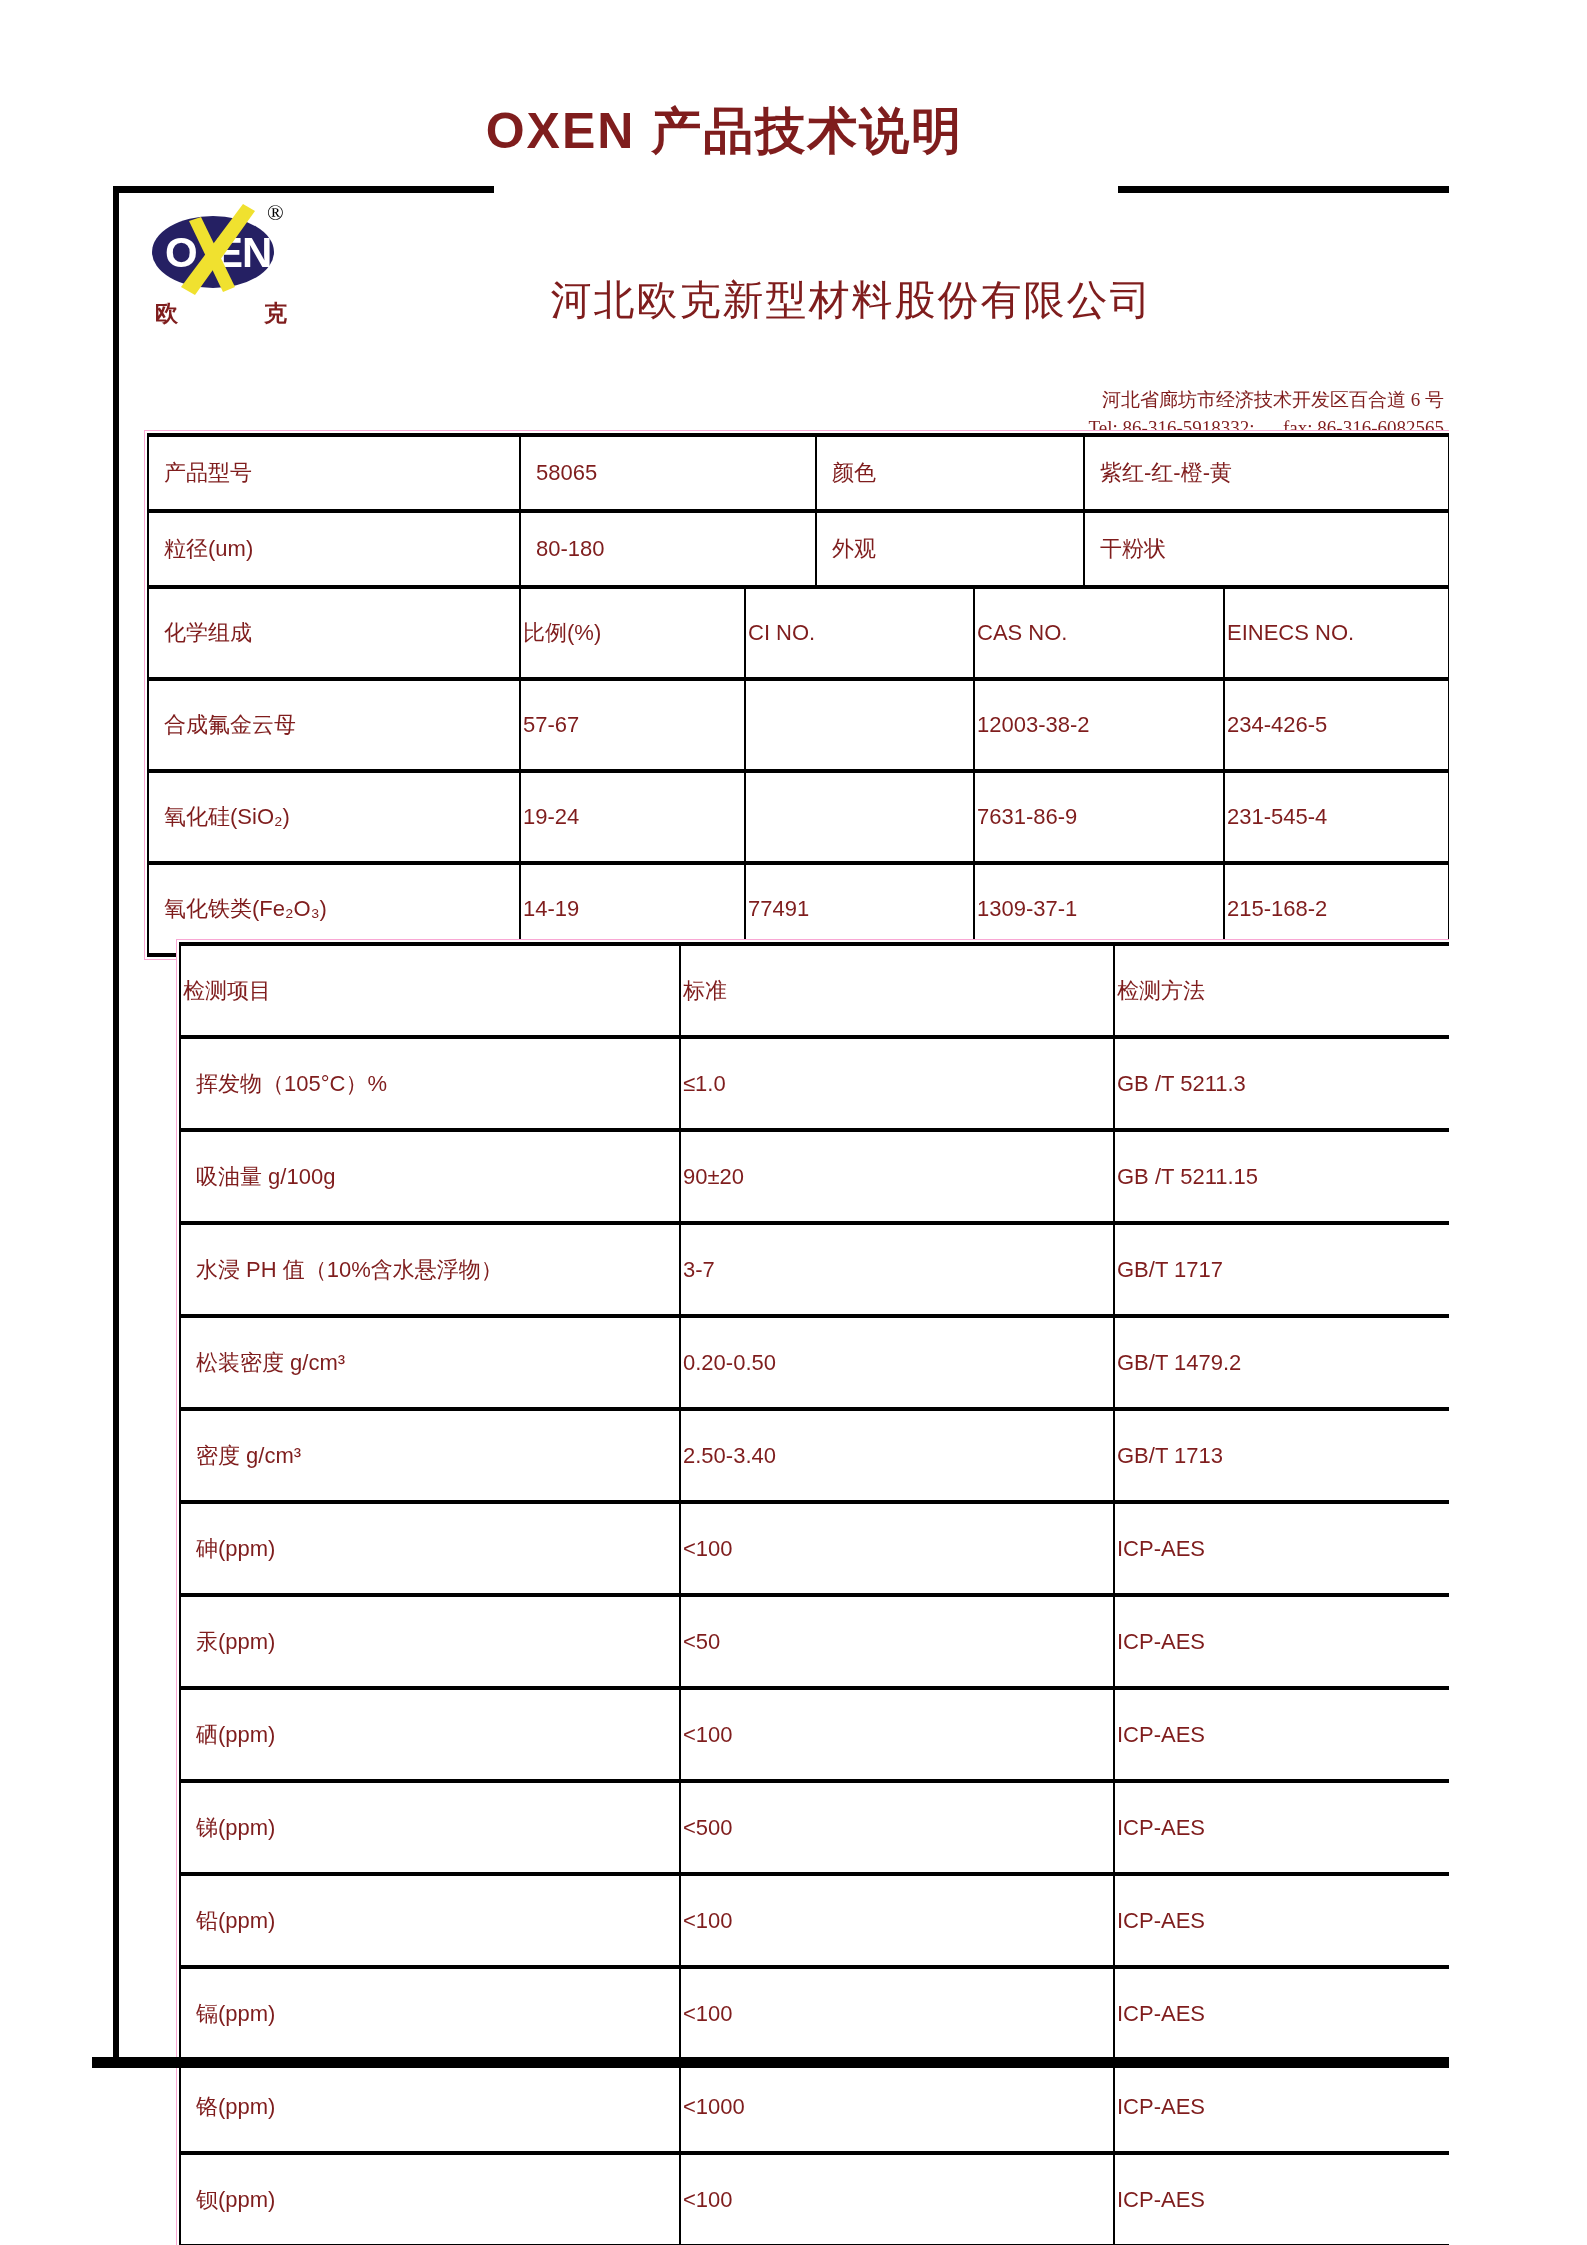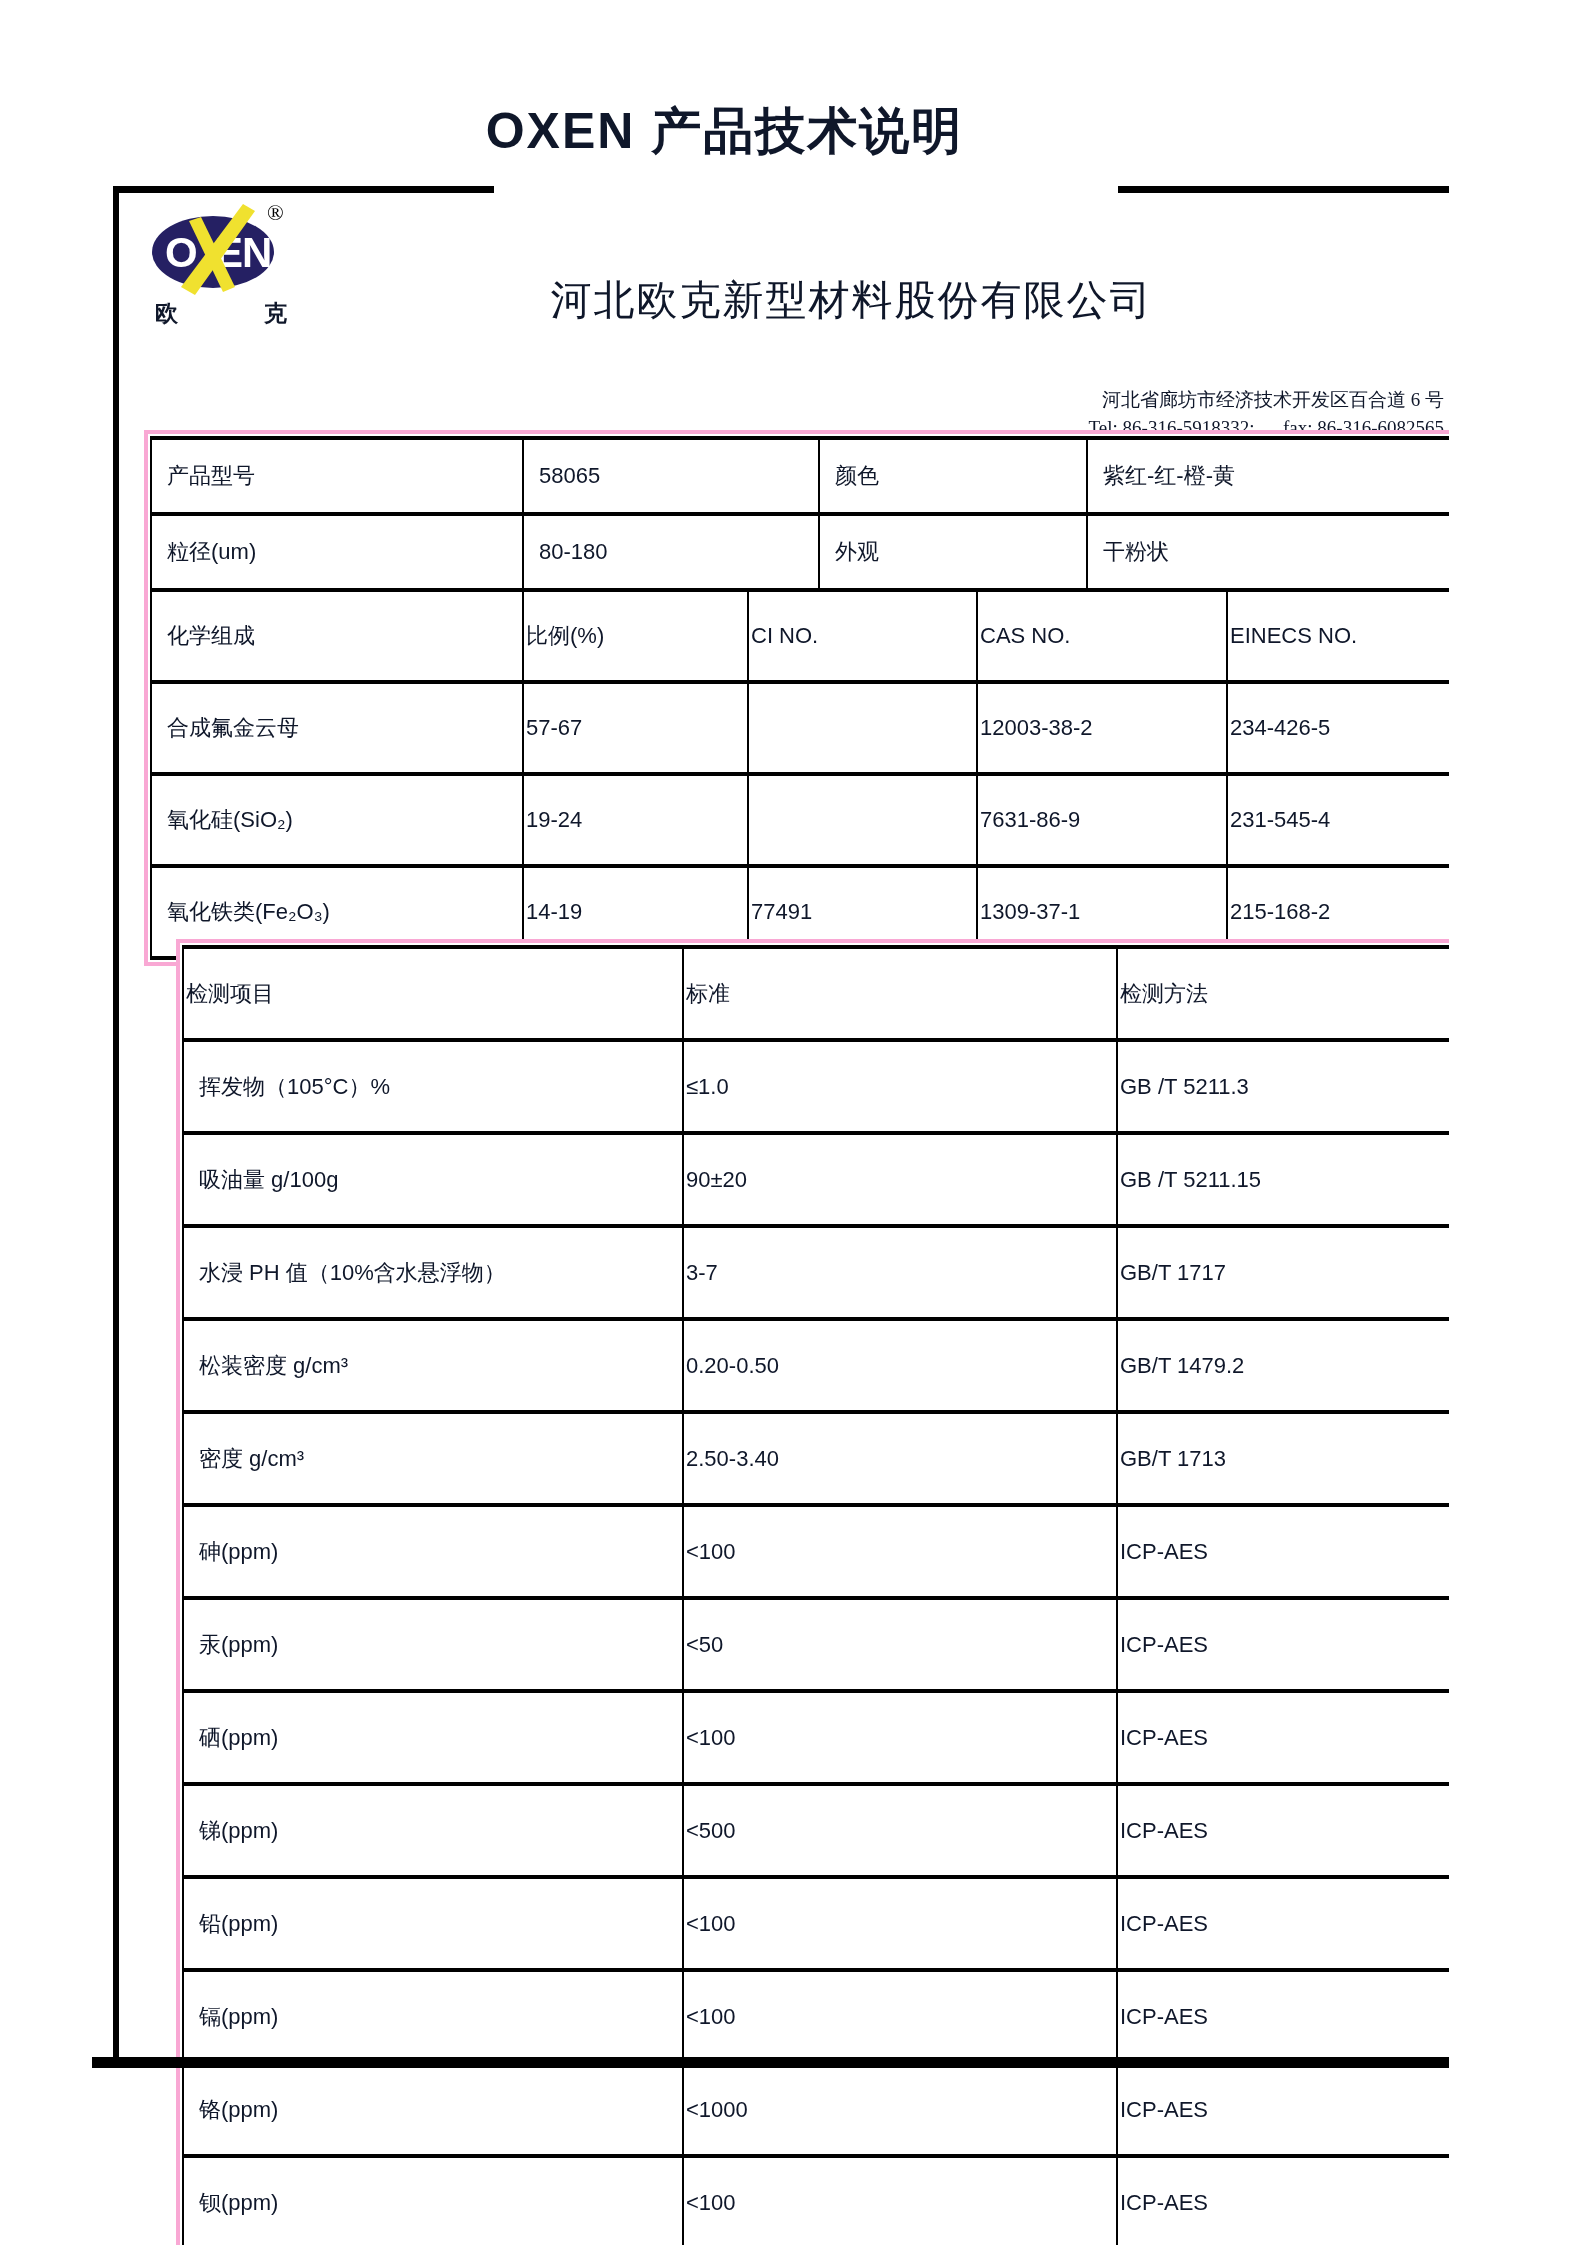--- a/index.html
+++ b/index.html
@@ -1,21 +1,21 @@
 <!DOCTYPE html>
 <html><head>
 <meta charset="utf-8">
 <style>
   html, body { margin: 0; padding: 0; background: #ffffff; }
   .page {
     position: relative;
     width: 1449px;
     height: 2245px;
     background: #ffffff;
-    color: #0f172a;
+    color: #7f1d1d;
     font-family: "Liberation Sans", sans-serif;
     overflow: hidden;
   }
 
   
   .doc-title {
     position: absolute;
     top: 106px;
     left: 0;
     width: 100%;
@@ -96,21 +96,21 @@
     margin-top: 16px;
   }
   .address-block .pre { white-space: pre; }
 
   
   .tbl {
     position: absolute;
     left: 25px;
     width: 1309px;
     box-sizing: border-box;
-    border: 4px solid #f9a8d4;
+    border: 1px solid #f9a8d4;
     padding: 2px;
     background: #fff;
   }
   .tbl-product { top: 244px; }
   .tbl-test    { top: 753px; margin-left: 32px; }
 
   .tbl table {
     width: 100%;
     border-collapse: collapse;
     table-layout: fixed;

